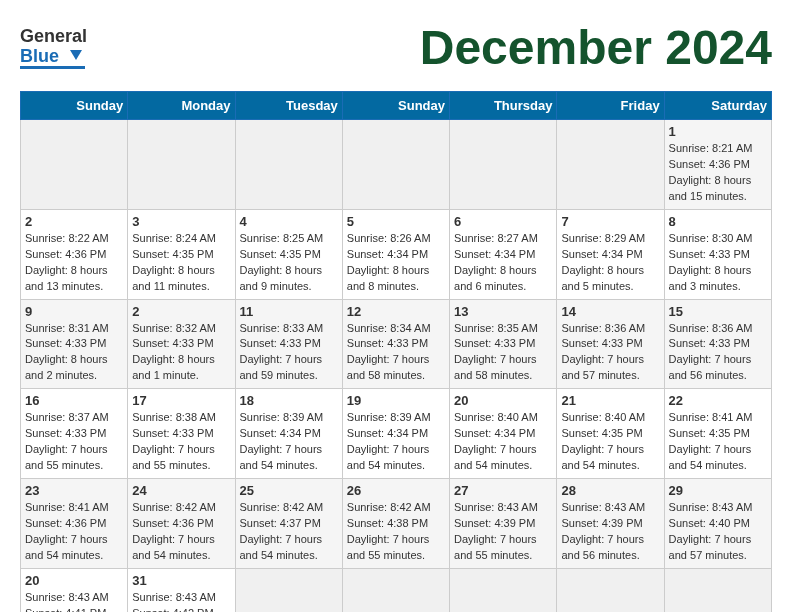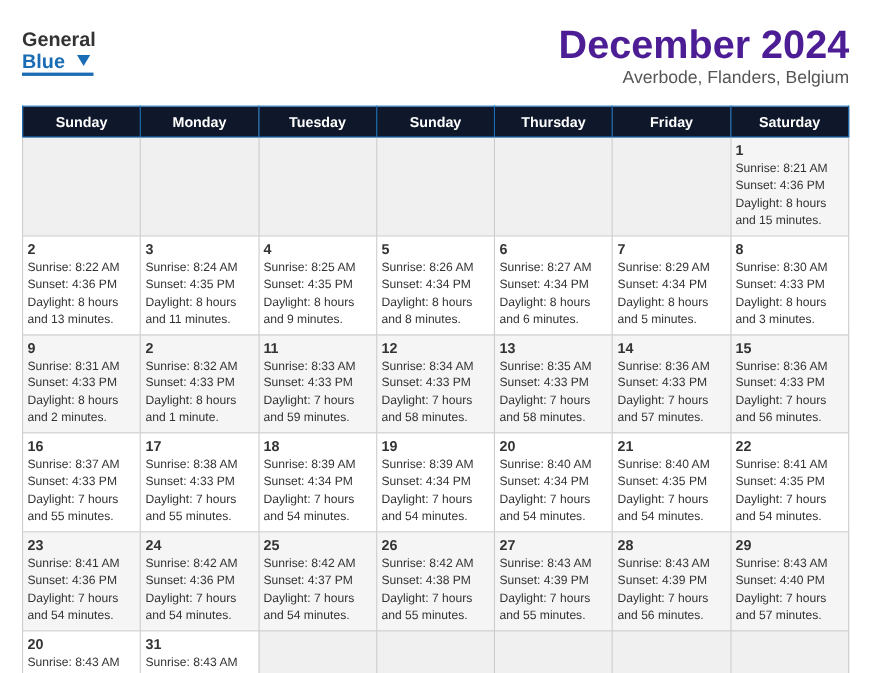--- a/index.html
+++ b/index.html
@@ -6,47 +6,47 @@
     body {
       font-family: Arial, sans-serif;
       background: #fff;
       width: 792px;
       min-height: 612px;
       padding: 20px;
     }
     .header {
       display: flex;
       justify-content: space-between;
-      align-items: flex-start;
+      align-items: center;
       margin-bottom: 16px;
       gap: 31px;
     }
     .title-block {
       text-align: right;
     }
     .title-block h1 {
-      font-size: 36px;
+      font-size: 48px;
       font-weight: bold;
-      color: #4c1d95;
+      color: #14532d;
     }
     .title-block h2 {
       font-size: 16px;
       font-weight: normal;
       color: #555;
     }
     .calendar {
       width: 100%;
       border-collapse: collapse;
       font-size: 11px;
     }
     .calendar thead tr th {
-      background: #0f172a;
+      background: #0369a1;
       color: #fff;
       padding: 6px 4px;
-      text-align: center;
+      text-align: right;
       font-size: 13px;
       font-weight: bold;
       border: 1px solid #1a6cb5;
     }
     .calendar tbody tr td {
       border: 1px solid #ccc;
       padding: 4px;
       vertical-align: top;
       width: 108px;
       min-height: 80px;
@@ -93,21 +93,20 @@
       <text x="0" y="22" font-size="18" font-weight="bold" fill="#333" font-family="Arial">General</text>
       <text x="0" y="42" font-size="18" font-weight="bold" fill="#1a6cb5" font-family="Arial">Blue</text>
 
       <polygon points="50,30 62,30 56,40" fill="#1a6cb5"></polygon>
 
       <rect x="0" y="46" width="65" height="3" fill="#1a6cb5"></rect>
     </svg>
   </div>
   <div class="title-block">
     <h1>December 2024</h1>
-    <h2>Averbode, Flanders, Belgium</h2>
   </div>
 </div>
 
 <table class="calendar">
   <thead>
     <tr>
       <th>Sunday</th>
       <th>Monday</th>
       <th>Tuesday</th>
       <th>Sunday</th>

